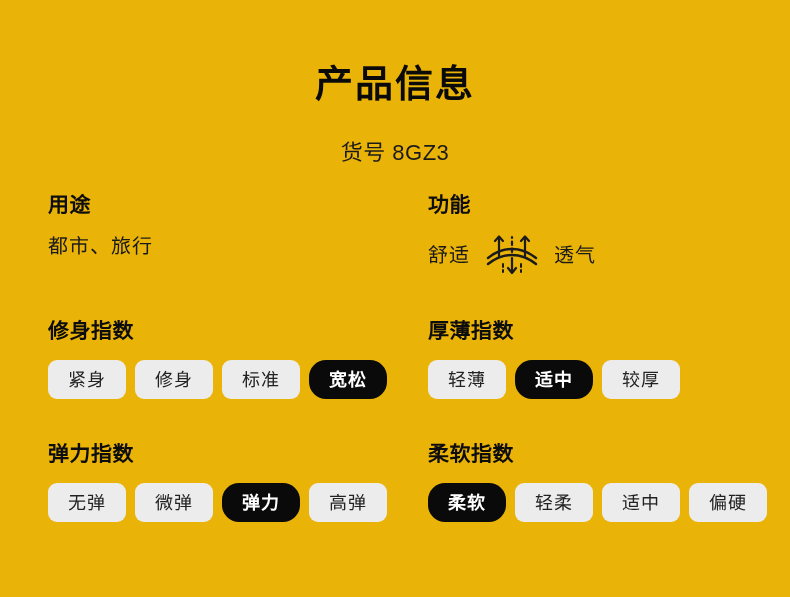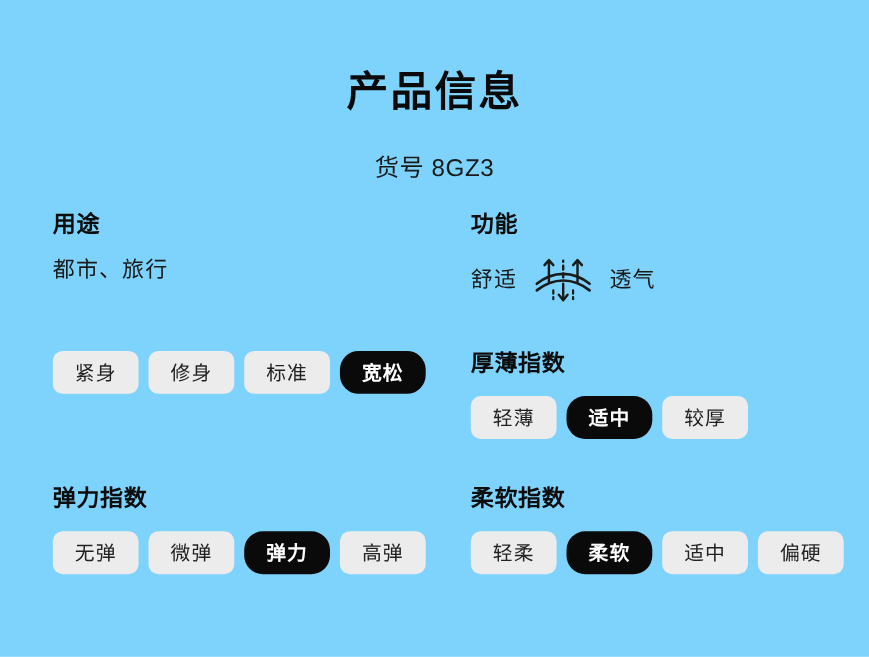--- a/index.html
+++ b/index.html
@@ -12,21 +12,21 @@
     background: #ffffff;
     font-family: "Liberation Sans", "DejaVu Sans", sans-serif;
     color: #111111;
     overflow: hidden;
   }
 
   .page {
     position: relative;
     width: 790px;
     height: 597px;
-    background: #7dd3fc;
+    background: #eab308;
   }
 
   
   .header {
     position: absolute;
     top: 62px;
     left: 0;
     width: 790px;
     text-align: center;
   }
@@ -179,20 +179,21 @@
 
             <line x1="17" y1="30" x2="17" y2="38" stroke="#1b1b1b" stroke-width="2" stroke-linecap="round" stroke-dasharray="3 3"></line>
             <line x1="35" y1="30" x2="35" y2="38" stroke="#1b1b1b" stroke-width="2" stroke-linecap="round" stroke-dasharray="3 3"></line>
           </svg>
         </span>
         <span class="feature-label">透气</span>
       </div>
     </div>
 
     <div class="section">
+      <div class="section-title">修身指数</div>
       <div class="pill-row">
         <span class="pill">紧身</span>
         <span class="pill">修身</span>
         <span class="pill">标准</span>
         <span class="pill selected">宽松</span>
       </div>
     </div>
 
     <div class="section">
       <div class="section-title">厚薄指数</div>
@@ -209,21 +210,21 @@
         <span class="pill">无弹</span>
         <span class="pill">微弹</span>
         <span class="pill selected">弹力</span>
         <span class="pill">高弹</span>
       </div>
     </div>
 
     <div class="section">
       <div class="section-title">柔软指数</div>
       <div class="pill-row">
+        <span class="pill selected">柔软</span>
         <span class="pill">轻柔</span>
-        <span class="pill selected">柔软</span>
         <span class="pill">适中</span>
         <span class="pill">偏硬</span>
       </div>
     </div>
 
   </div>
 </div>
 
 </body></html>

